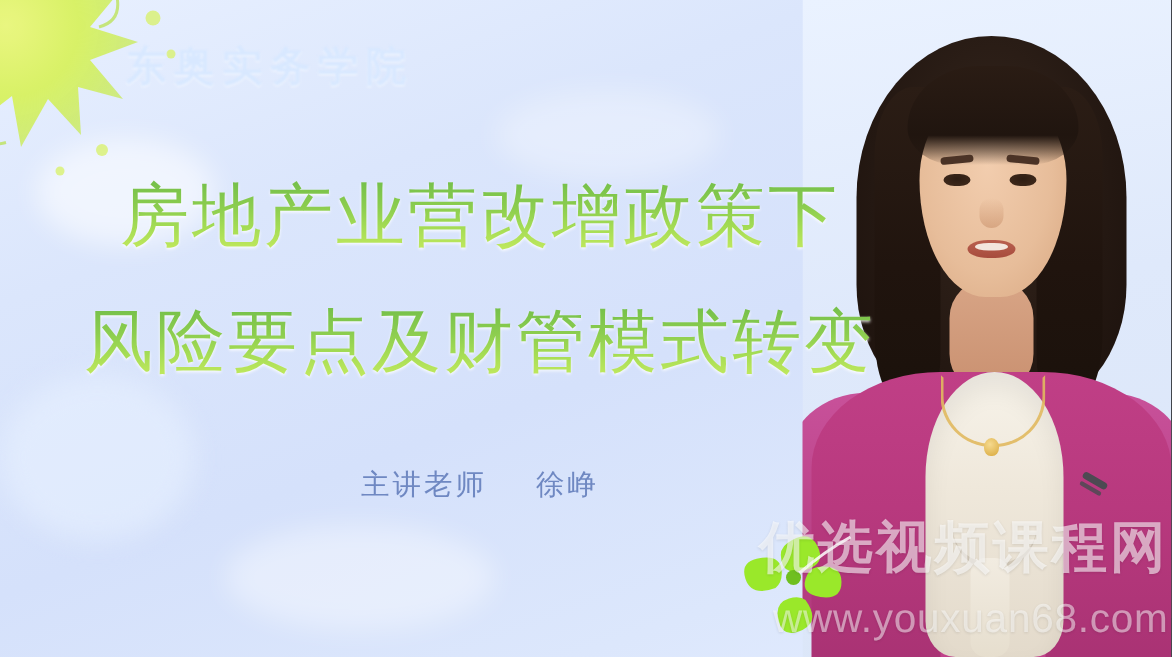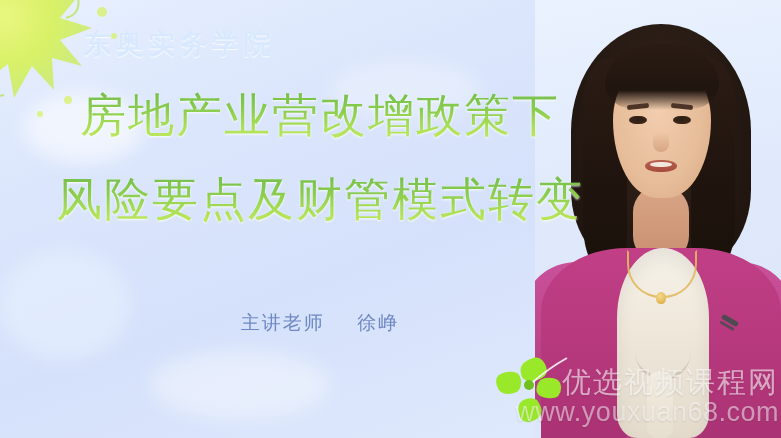--- a/index.html
+++ b/index.html
@@ -91,21 +91,21 @@
     font-weight: 700;
     letter-spacing: .4px;
     color: #ef5a25;
     white-space: nowrap;
   }
 
   
   .title-block {
     position: absolute;
     left: 0;
-    top: 92px;
+    top: 120px;
     width: 640px;
     text-align: center;
     pointer-events: none;
   }
   .title-line {
     font-size: 46px;
     line-height: 1.04;
     font-weight: 400;
     letter-spacing: 2px;
     white-space: nowrap;
@@ -298,23 +298,23 @@
   }
 
   
   .wm {
     position: absolute;
     right: 2px;
     pointer-events: none;
     white-space: nowrap;
   }
   .wm-cn {
-    bottom: 35px;
-    font-size: 29px;
-    font-weight: 400;
+    bottom: 48px;
+    font-size: 37px;
+    font-weight: 700;
     letter-spacing: 2px;
     color: rgba(255,255,255,.58);
     text-shadow: 0 1px 2px rgba(0,0,0,.10);
   }
   .wm-url {
     bottom: 10px;
     font-size: 27px;
     letter-spacing: .5px;
     color: rgba(255,255,255,.50);
     text-shadow: 0 1px 2px rgba(0,0,0,.10);

